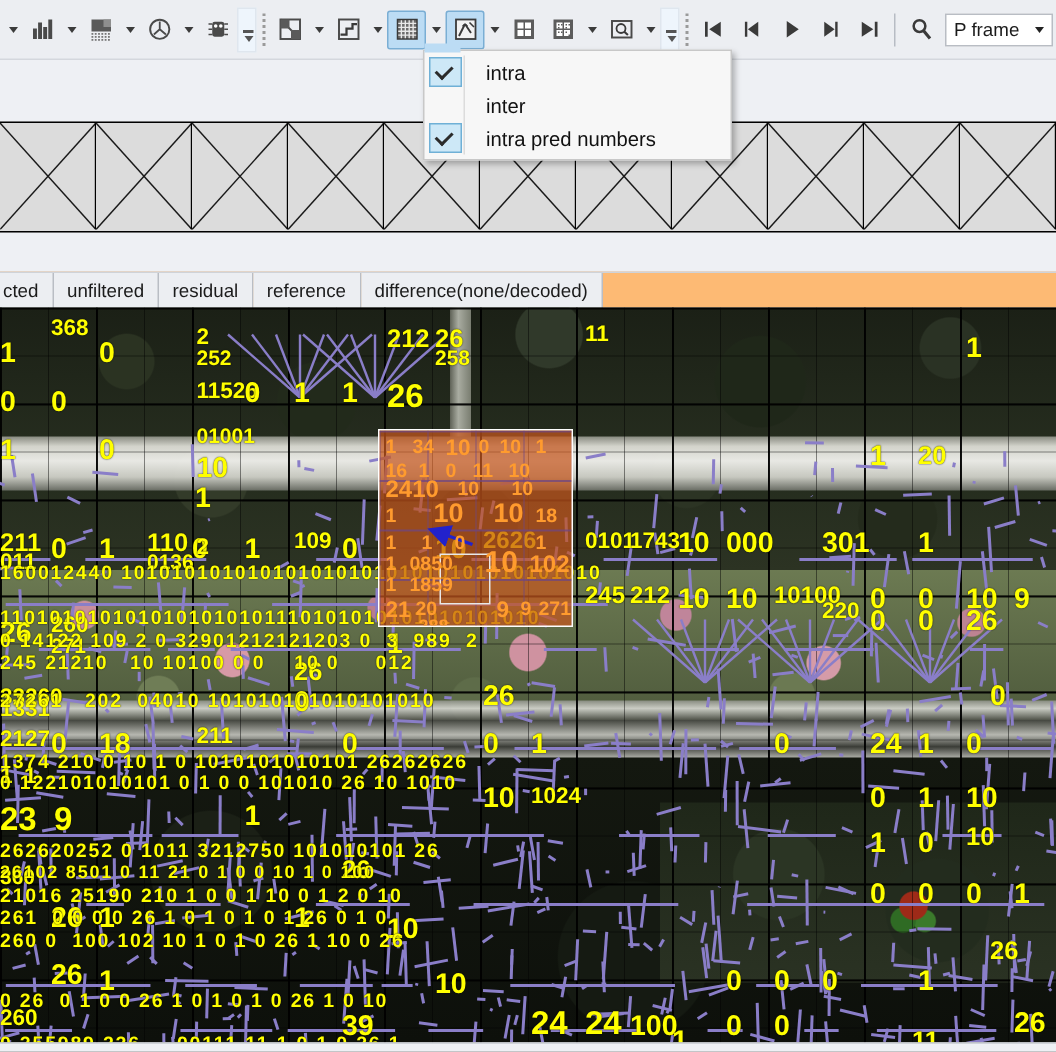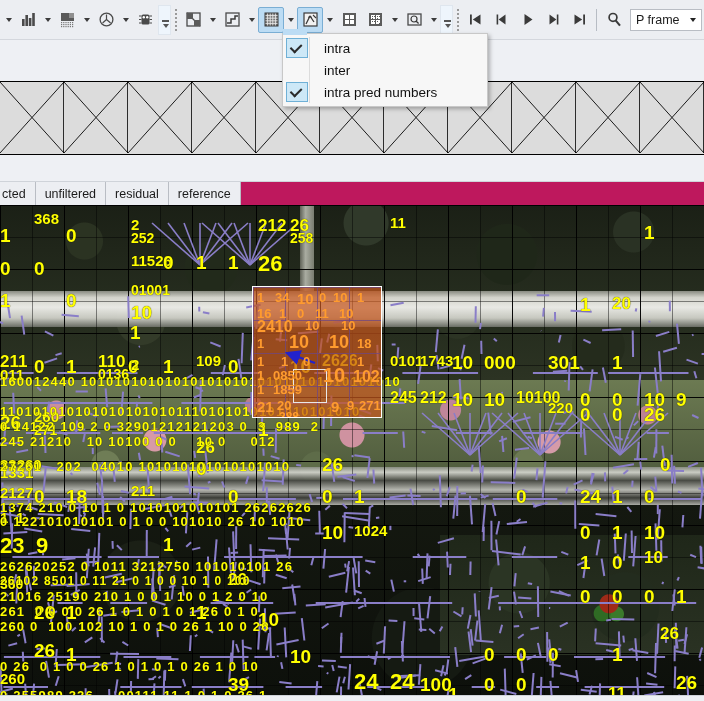--- a/index.html
+++ b/index.html
@@ -117,21 +117,21 @@
     width: 704px; height: 74px;
     background: #dcdcdc;
     border-top: 1.5px solid #000;
     border-bottom: 1.5px solid #000;
   }
 
   
   .tabbar {
     position: absolute; left: 0; top: 181px;
     width: 704px; height: 24px;
-    background: #be185d;
+    background: #fdba74;
     border-top: 1px solid #cfd3d9;
     display: flex; align-items: stretch;
   }
   .tab {
     height: 24px;
     padding: 0 9px;
     display: flex; align-items: center;
     font-size: 12.5px;
     color: #1b1b1b;
     background: #eceef2;
@@ -621,20 +621,23 @@
         <span>cted</span>
       </div>
       <div class="tab">
         <span>unfiltered</span>
       </div>
       <div class="tab">
         <span>residual</span>
       </div>
       <div class="tab">
         <span>reference</span>
+      </div>
+      <div class="tab">
+        <span>difference(none/decoded)</span>
       </div>
     </div>
 
   <div class="video">
     <div class="band bg-foliage"></div>
     <div class="band bg-foliage2"></div>
     <div class="bg-pole"></div>
     <div class="band bg-wall"></div>
     <div class="band bg-flowers"></div>
     <div class="band bg-rail"></div>

